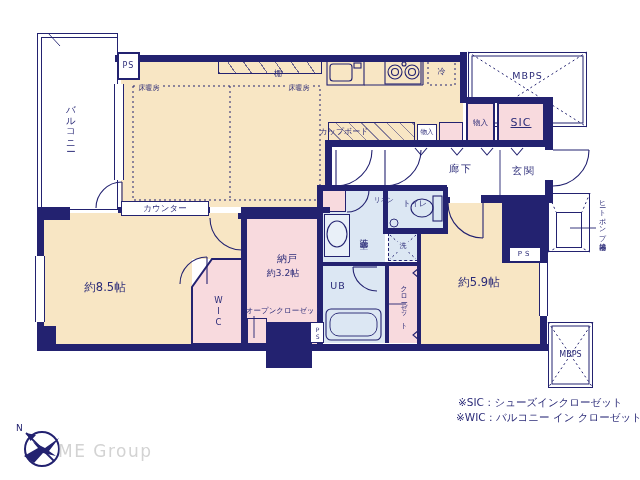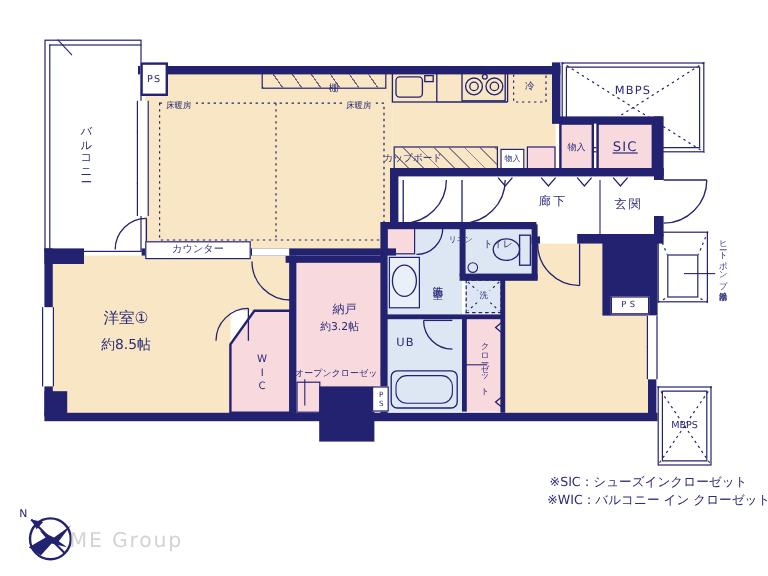--- a/index.html
+++ b/index.html
@@ -221,21 +221,21 @@
   <div class="lbl" style="left:436px;top:163px;width:50px;height:12px;font-size:10px;letter-spacing:2px;">廊下</div>
   <div class="lbl" style="left:504px;top:165px;width:40px;height:12px;font-size:10px;letter-spacing:2px;">玄関</div>
   <div class="lbl vert" style="left:595px;top:167px;width:13px;height:100px;font-size:7px;letter-spacing:0.5px;">ヒートポンプ給湯器</div>
   <div class="lbl" style="left:121px;top:201px;width:88px;height:15px;font-size:8.5px;">カウンター</div>
   <div class="lbl" style="left:336px;top:188px;width:24px;height:24px;font-size:6.5px;margin-left:36px;">リネン</div>
   <div class="lbl vert" style="left:357px;top:208px;width:14px;height:50px;font-size:8.5px;">洗面室</div>
   <div class="lbl" style="left:395px;top:199px;width:40px;height:10px;font-size:8px;">トイレ</div>
   <div class="lbl" style="left:396px;top:242px;width:14px;height:10px;font-size:7px;background:var(--wet);">洗</div>
   <div class="lbl" style="left:325px;top:280px;width:26px;height:12px;font-size:9.5px;letter-spacing:1px;">UB</div>
   <div class="lbl vert" style="left:397px;top:272px;width:12px;height:62px;font-size:7px;">クローゼット</div>
-  <div class="lbl" style="left:55px;top:258px;width:100px;height:16px;font-size:13px;">洋室①</div>
+  <div class="lbl" style="left:429px;top:276px;width:100px;height:13px;font-size:11.5px;">約5.9帖</div>
   <div class="lbl" style="left:55px;top:280px;width:100px;height:14px;font-size:11.5px;">約8.5帖</div>
   <div class="lbl" style="left:252px;top:253px;width:70px;height:13px;font-size:10px;">納戸</div>
   <div class="lbl" style="left:248px;top:268px;width:70px;height:11px;font-size:9px;">約3.2帖</div>
   <div class="lbl vert" style="left:211px;top:289px;width:14px;height:44px;font-size:8.5px;">WIC</div>
   <div class="lbl" style="left:246px;top:305px;width:76px;height:11px;font-size:7.5px;">オープンクローゼット</div>
   <div class="lbl vert" style="left:310px;top:322px;width:14px;height:21px;font-size:6px;letter-spacing:0;">PS</div>
   <div class="lbl" style="left:509px;top:247px;width:32px;height:15px;font-size:7px;letter-spacing:3px;">PS</div>
   <div class="lbl" style="left:548px;top:350px;width:45px;height:11px;font-size:8px;">MBPS</div>
   <div class="lbl" style="left:458px;top:396px;width:172px;height:13px;font-size:10.5px;justify-content:flex-start;">※SIC：シューズインクローゼット</div>
   <div class="lbl" style="left:456px;top:411px;width:178px;height:13px;font-size:10.5px;justify-content:flex-start;">※WIC：バルコニー イン クローゼット</div>

